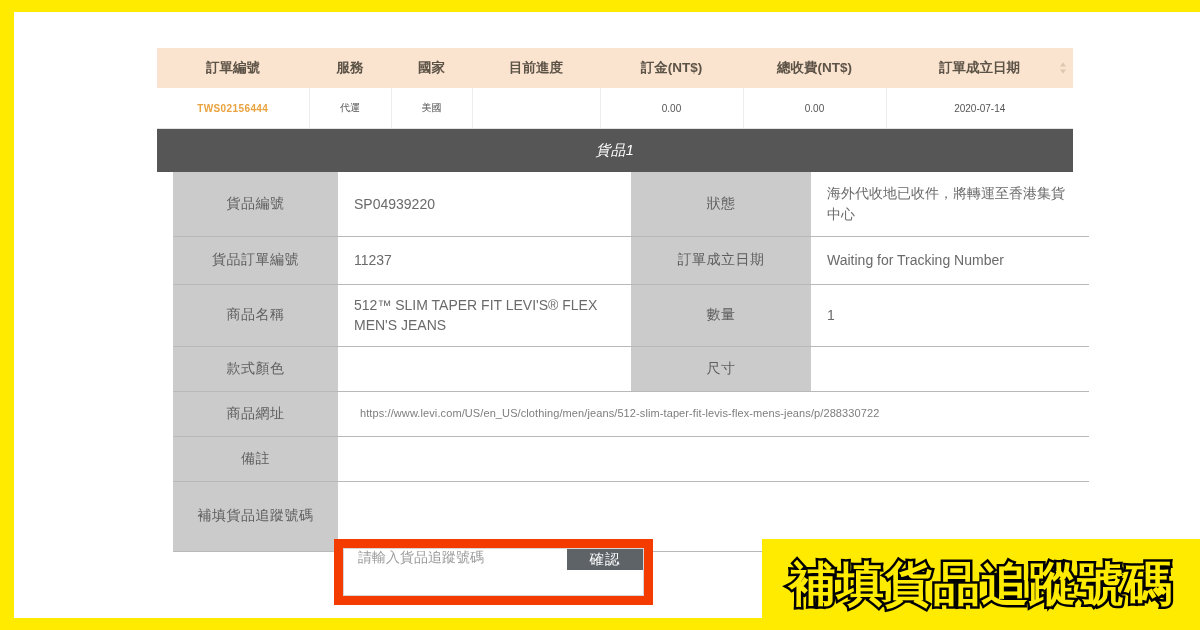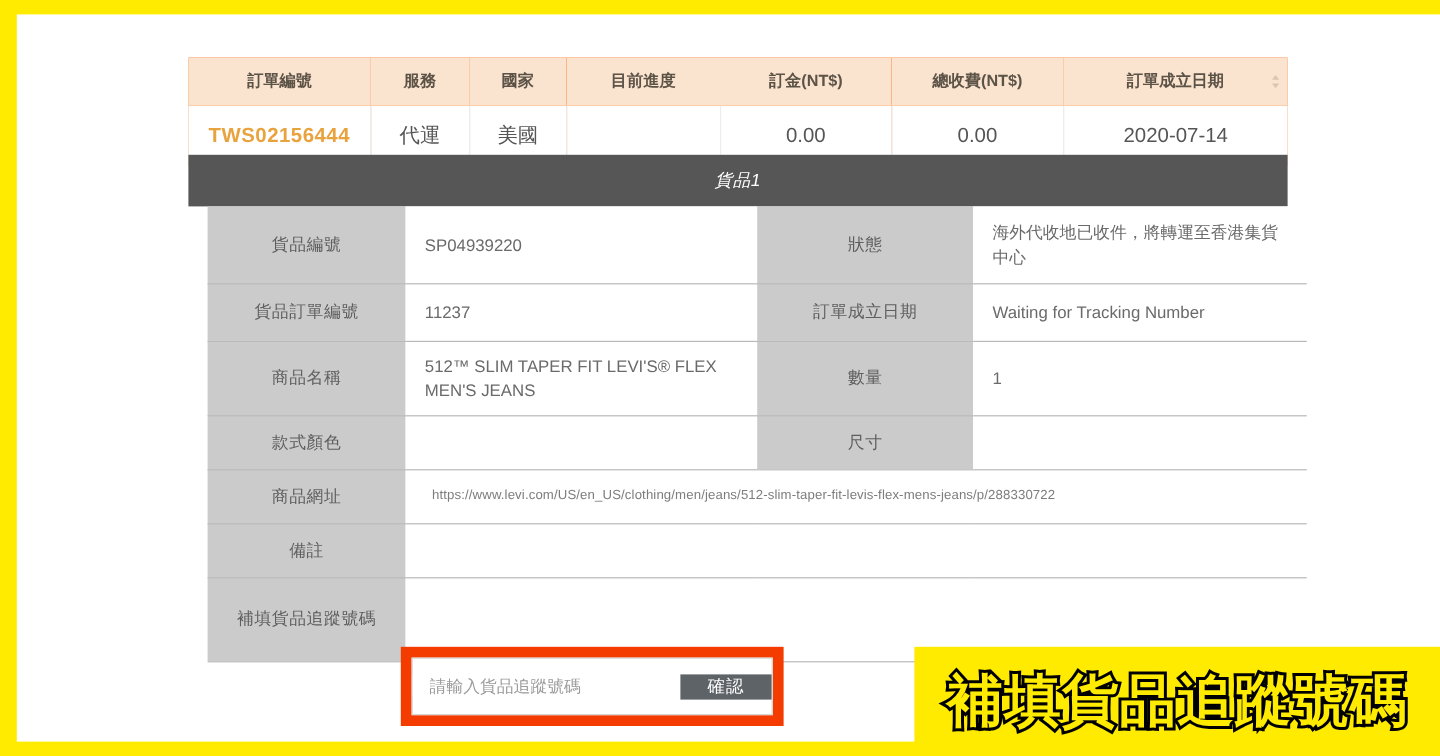--- a/index.html
+++ b/index.html
@@ -30,36 +30,36 @@
   }
 
   
   .order-table {
     position: absolute;
     left: 143px;
     top: 36px;
     width: 916px;
     border-collapse: collapse;
     table-layout: fixed;
-    background: #f97316;
+    background: #c2410c;
   }
   .order-table th {
     background: #fae3cf;
     color: #5c5347;
     font-size: 13.5px;
     font-weight: bold;
     text-align: center;
     padding: 11px 4px;
     border: none;
     position: relative;
   }
   .order-table td {
     background: #ffffff;
     color: #555555;
-    font-size: 17px;
+    font-size: 10px;
     text-align: center;
     padding: 13px 4px;
     border-bottom: 1px solid #e3e3e3;
     border-right: 1px solid #ededed;
   }
   .order-table td:last-child { border-right: none; }
   .order-number {
     color: #e9a33e !important;
     font-weight: bold;
     letter-spacing: .4px;
@@ -151,21 +151,21 @@
     height: 66px;
     background: #f43b00;
     box-sizing: border-box;
     padding: 9px;
   }
   .input-wrap {
     width: 100%;
     height: 100%;
     background: #ffffff;
     display: flex;
-    align-items: center;
+    align-items: flex-start;
     box-sizing: border-box;
     border: 1px solid #d6d6d6;
   }
   .tracking-input {
     flex: 1;
     border: none;
     outline: none;
     font-family: "Liberation Sans", "DejaVu Sans", sans-serif;
     font-size: 14px;
     color: #888888;

